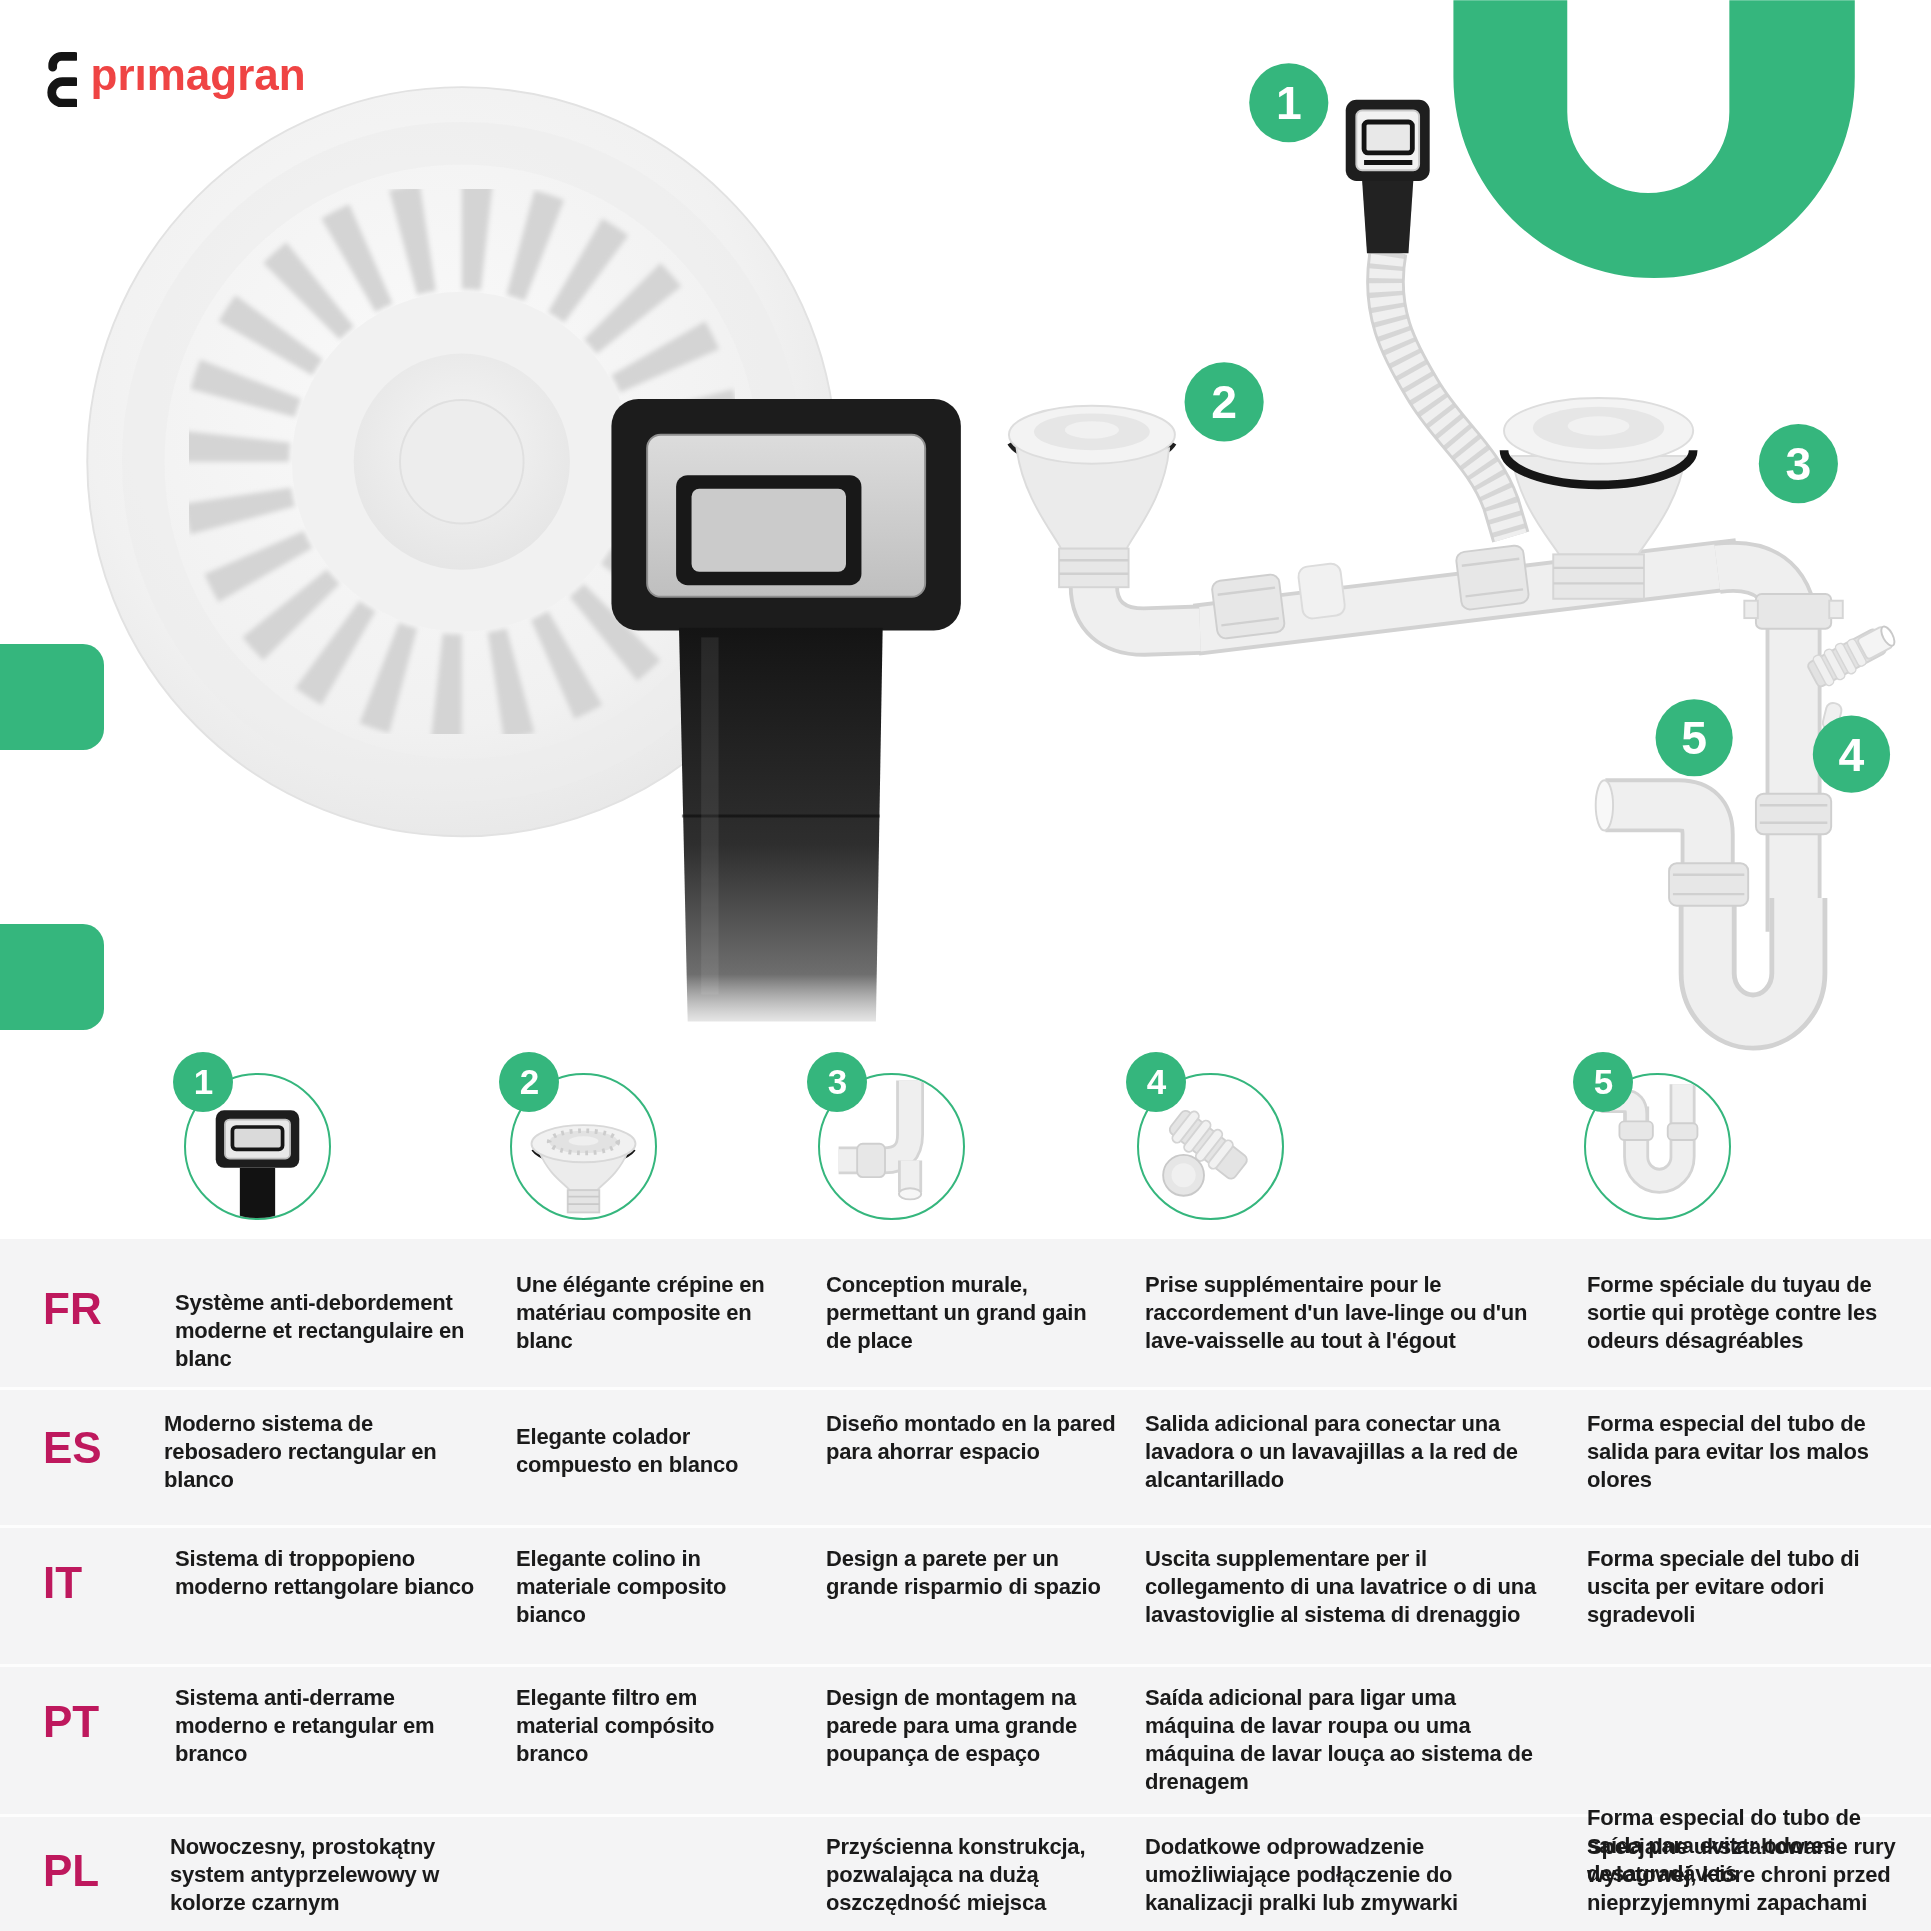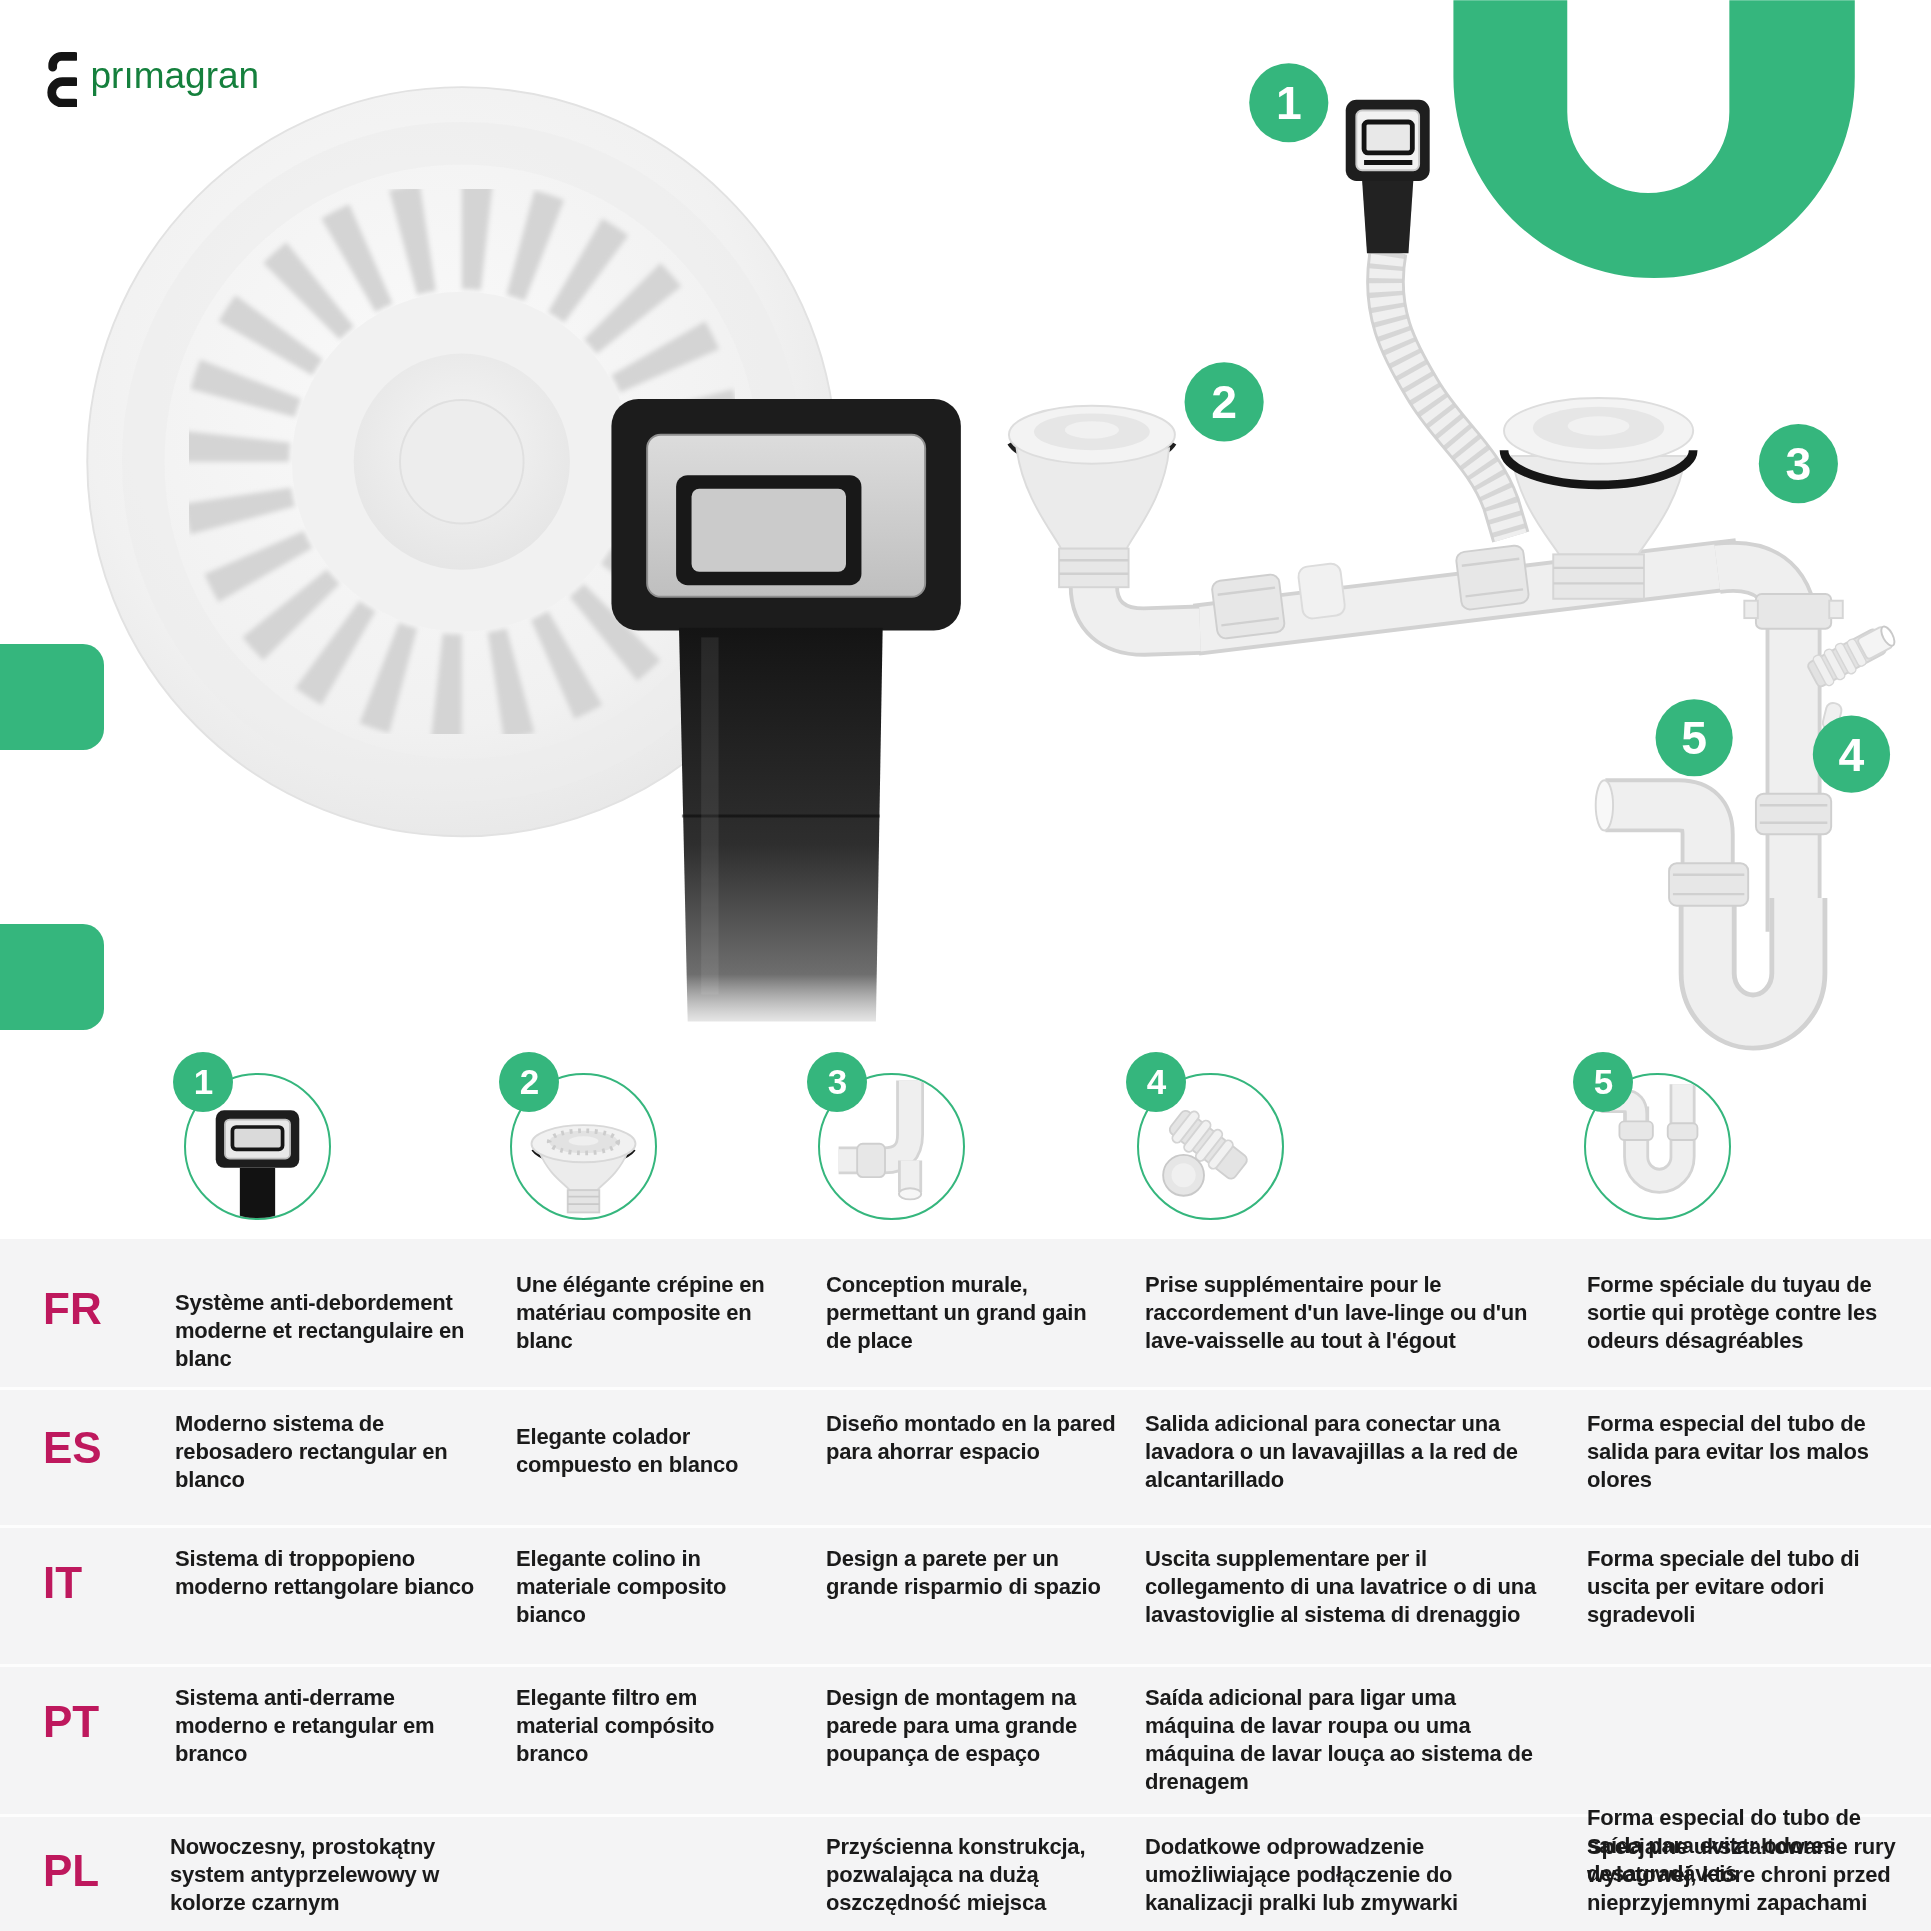--- a/index.html
+++ b/index.html
@@ -2,21 +2,21 @@
 <html><head>
 <meta charset="utf-8">
 <style>
   html,body{margin:0;padding:0;background:#fff;}
   .canvas{position:relative;width:1931px;height:1931px;background:#ffffff;overflow:hidden;
           font-family:"Liberation Sans",sans-serif;color:#161616;}
   .abs{position:absolute;}
 
   
   .logo{position:absolute;left:42px;top:39px;display:flex;align-items:center;gap:13.5px;}
-  .logo-text{font-size:37px;font-weight:400;letter-spacing:0px;color:#15803d;line-height:1;}
+  .logo-text{font-size:44px;font-weight:700;letter-spacing:0px;color:#ef4444;line-height:1;}
 
   
   .side-tab{position:absolute;left:0;width:104px;height:106px;background:#35b67d;
             border-radius:0 21px 21px 0;}
 
   
   .table-bg{position:absolute;left:0;top:1239px;width:1931px;height:692px;background:#f4f4f5;}
   .row-divider{position:absolute;left:0;width:1931px;height:2.9px;background:#fdfdfd;}
   .lang{position:absolute;left:43px;font-size:44px;font-weight:bold;color:#be185d;}
   .cell{position:absolute;font-size:22px;font-weight:bold;line-height:28px;color:#1a1a1a;letter-spacing:-0.2px;}
@@ -301,21 +301,21 @@
   <div class="row-divider" style="top:1814px;"></div>
 
   <div class="lang" style="top:1284px;">FR</div>
   <div class="cell" style="left:175px;top:1271px;width:309px;margin-top:18px;">Système anti-debordement moderne et rectangulaire en blanc</div>
   <div class="cell" style="left:516px;top:1271px;width:256px;">Une élégante crépine en matériau composite en blanc</div>
   <div class="cell" style="left:826px;top:1271px;width:290px;">Conception murale, permettant un grand gain de place</div>
   <div class="cell" style="left:1145px;top:1271px;width:398px;">Prise supplémentaire pour le raccordement d'un lave-linge ou d'un lave-vaisselle au tout à l'égout</div>
   <div class="cell" style="left:1587px;top:1271px;width:333px;">Forme spéciale du tuyau de sortie qui protège contre les odeurs désagréables</div>
 
   <div class="lang" style="top:1423px;">ES</div>
-  <div class="cell" style="left:175px;top:1410px;width:309px;">Moderno sistema de rebosadero rectangular en blanco</div>
+  <div class="cell" style="left:164px;top:1410px;width:309px;">Moderno sistema de rebosadero rectangular en blanco</div>
   <div class="cell" style="left:516px;top:1423px;width:256px;">Elegante colador compuesto en blanco</div>
   <div class="cell" style="left:826px;top:1410px;width:290px;">Diseño montado en la pared para ahorrar espacio</div>
   <div class="cell" style="left:1145px;top:1410px;width:398px;">Salida adicional para conectar una lavadora o un lavavajillas a la red de alcantarillado</div>
   <div class="cell" style="left:1587px;top:1410px;width:333px;">Forma especial del tubo de salida para evitar los malos olores</div>
 
   <div class="lang" style="top:1558px;">IT</div>
   <div class="cell" style="left:175px;top:1545px;width:309px;">Sistema di troppopieno moderno rettangolare bianco</div>
   <div class="cell" style="left:516px;top:1545px;width:256px;">Elegante colino in materiale composito bianco</div>
   <div class="cell" style="left:826px;top:1545px;width:290px;">Design a parete per un grande risparmio di spazio</div>
   <div class="cell" style="left:1145px;top:1545px;width:398px;">Uscita supplementare per il collegamento di una lavatrice o di una lavastoviglie al sistema di drenaggio</div>

